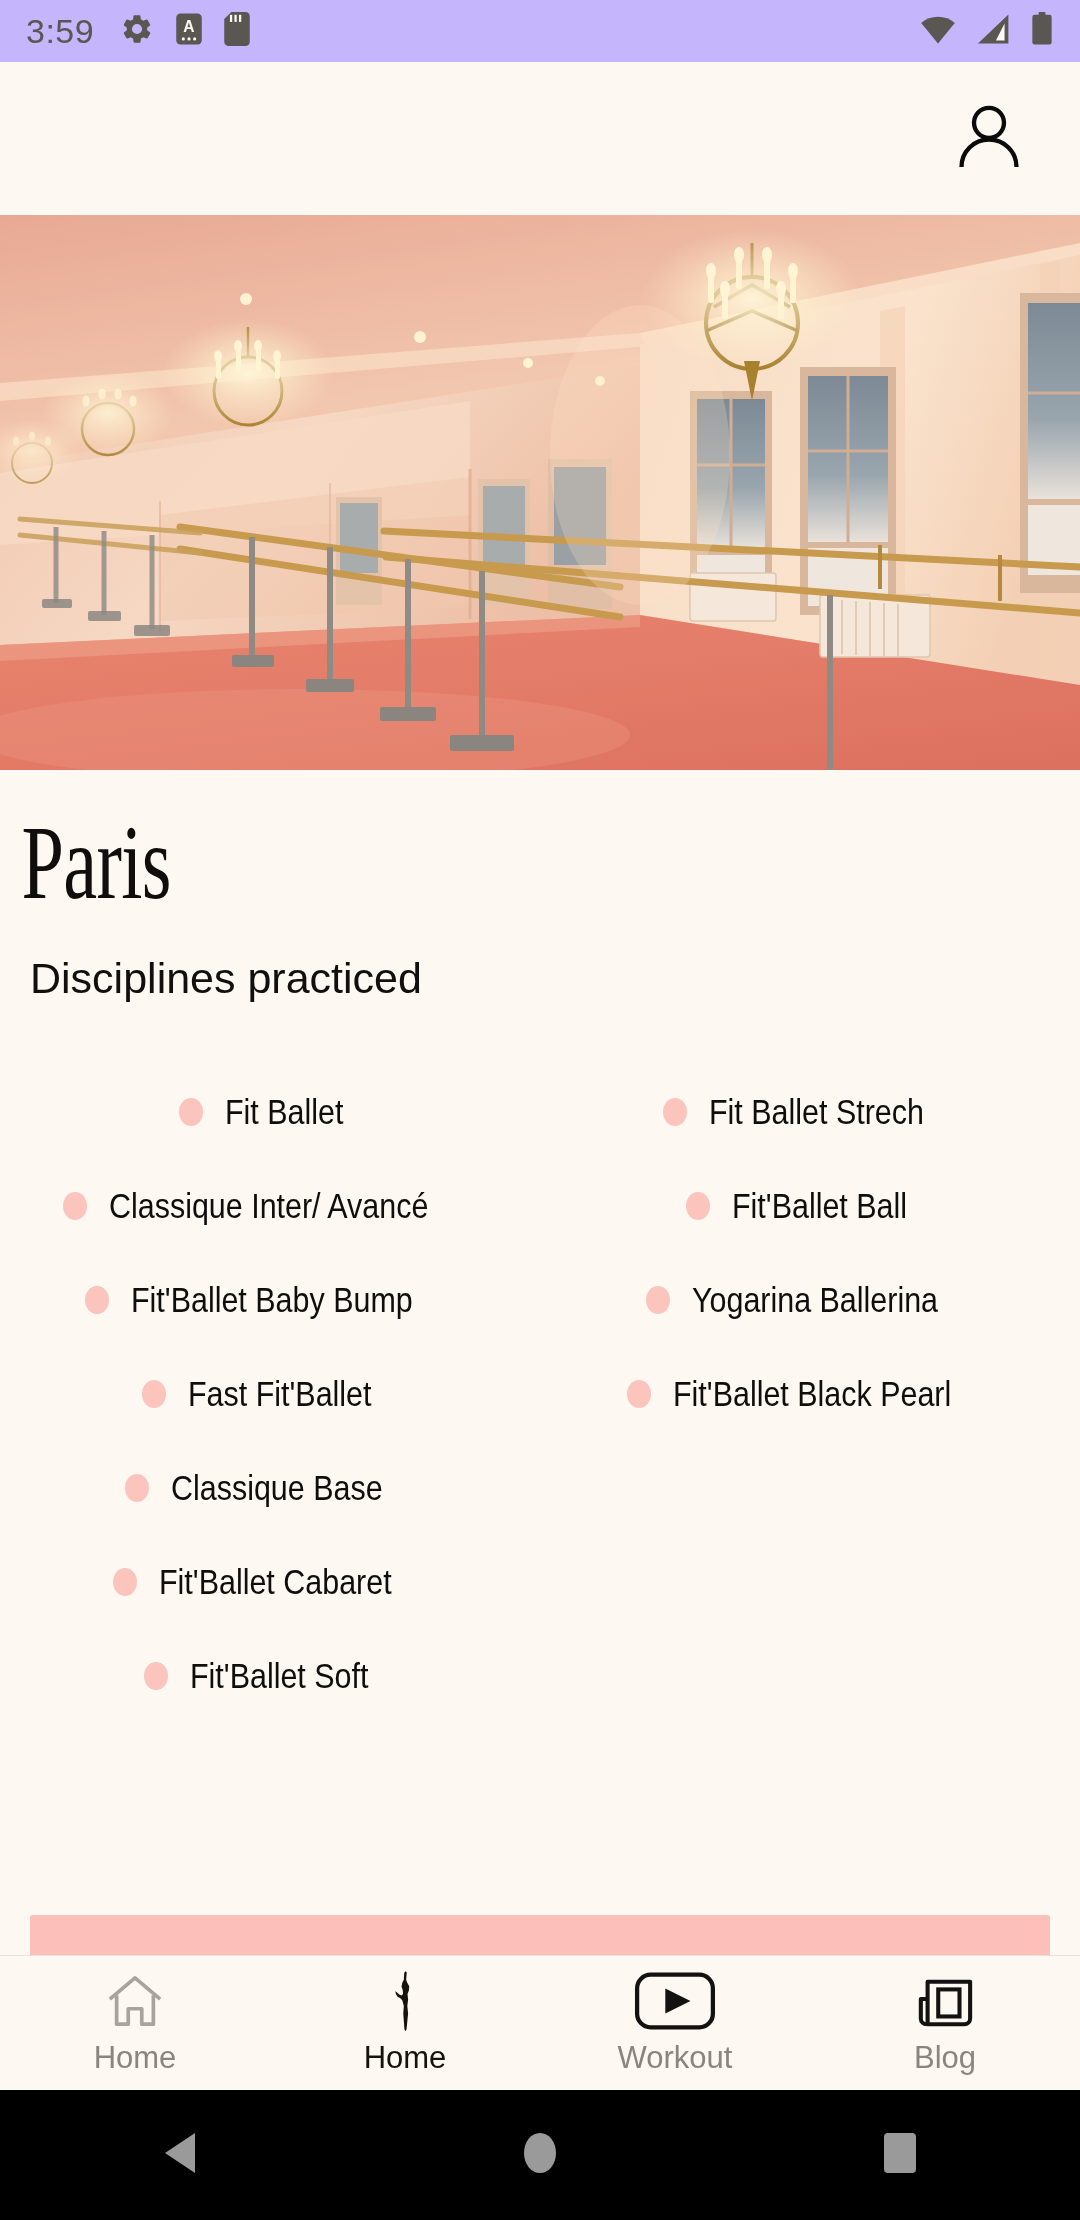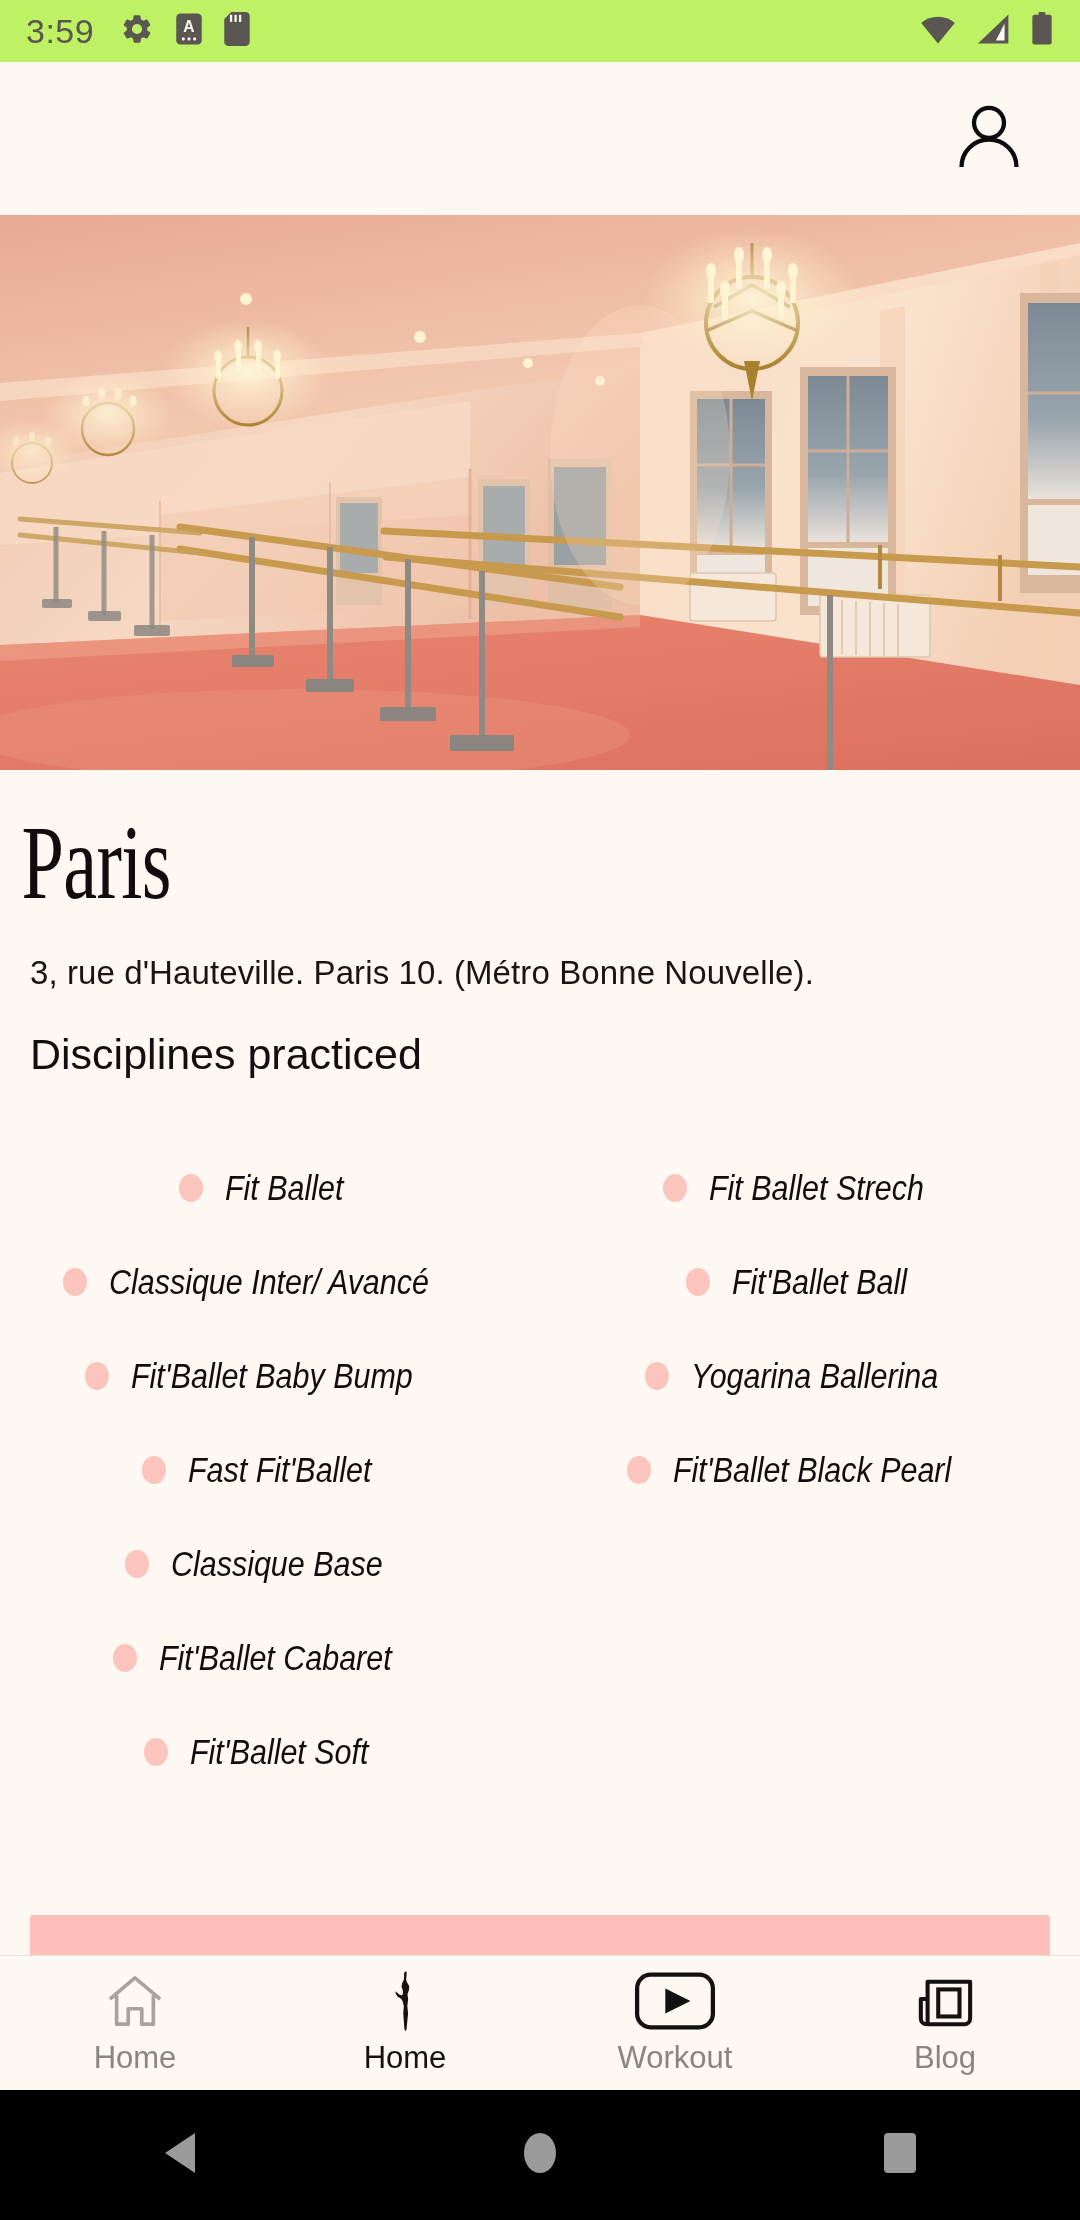--- a/index.html
+++ b/index.html
@@ -7,21 +7,21 @@
     width:1080px; height:2220px;
     background:#FDF8F2;
     font-family:"Liberation Sans", sans-serif;
     overflow:hidden;
   }
   .screen { position:relative; width:1080px; height:2220px; background:#FDF8F2; }
 
   
   .statusbar {
     position:absolute; top:0; left:0; width:1080px; height:62px;
-    display:flex; align-items:center; padding:0 26px; background:#bef264;
+    display:flex; align-items:center; padding:0 26px; background:#c4b5fd;
   }
   .status-clock {
     font-size:34px; color:#5a5651; letter-spacing:0.5px;
     font-family:"Liberation Sans", sans-serif;
   }
   .status-left-icons { display:flex; align-items:center; gap:20px; margin-left:26px; }
   .status-right { margin-left:auto; display:flex; align-items:center; gap:18px; }
   .sicon { display:block; }
 
   
@@ -48,21 +48,21 @@
   .venue-address {
     font-size:33px; color:#181512; padding:38px 0 0 30px; letter-spacing:0.1px;
   }
   .section-heading {
     font-size:43px; color:#12100e; padding:38px 12px 0 30px; font-weight:400;
   }
 
   
   .disciplines { margin-top:62px; }
   .disc-row { display:flex; width:1080px; height:94px; align-items:center; }
-  .disc-cell { width:540px; display:flex; align-items:center; justify-content:center;font-style:italic; }
+  .disc-cell { width:540px; display:flex; align-items:center; justify-content:center; }
   .disc-item { display:flex; align-items:center; gap:22px; }
   .disc-dot { width:24px; height:28px; border-radius:50%; background:#FBC4BC; flex:none; }
   .disc-label {
     font-size:35px; color:#100e0c; white-space:nowrap;
     transform:scaleX(0.87); transform-origin:left center;
   }
 
   
   .pinkbar {
     position:absolute; top:1915px; left:30px; width:1020px; height:72px;
@@ -364,21 +364,20 @@
           <circle cx="528" cy="148" r="5"></circle>
           <circle cx="600" cy="166" r="5"></circle>
       </g>
 
       <ellipse cx="640" cy="240" rx="90" ry="150" fill="#ffe5c6" opacity="0.25"></ellipse>
     </svg>
   </div>
 
   <div class="content">
     <h1 class="venue-title">Paris</h1>
-    <p class="venue-address">3, rue d'Hauteville. Paris 10. (Métro Bonne Nouvelle).</p>
     <h2 class="section-heading">Disciplines practiced</h2>
 
     <div class="disciplines">
       <div class="disc-row">
         <div class="disc-cell">
           <div class="disc-item">
             <span class="disc-dot"></span>
             <span class="disc-label">Fit Ballet</span>
           </div>
         </div>

